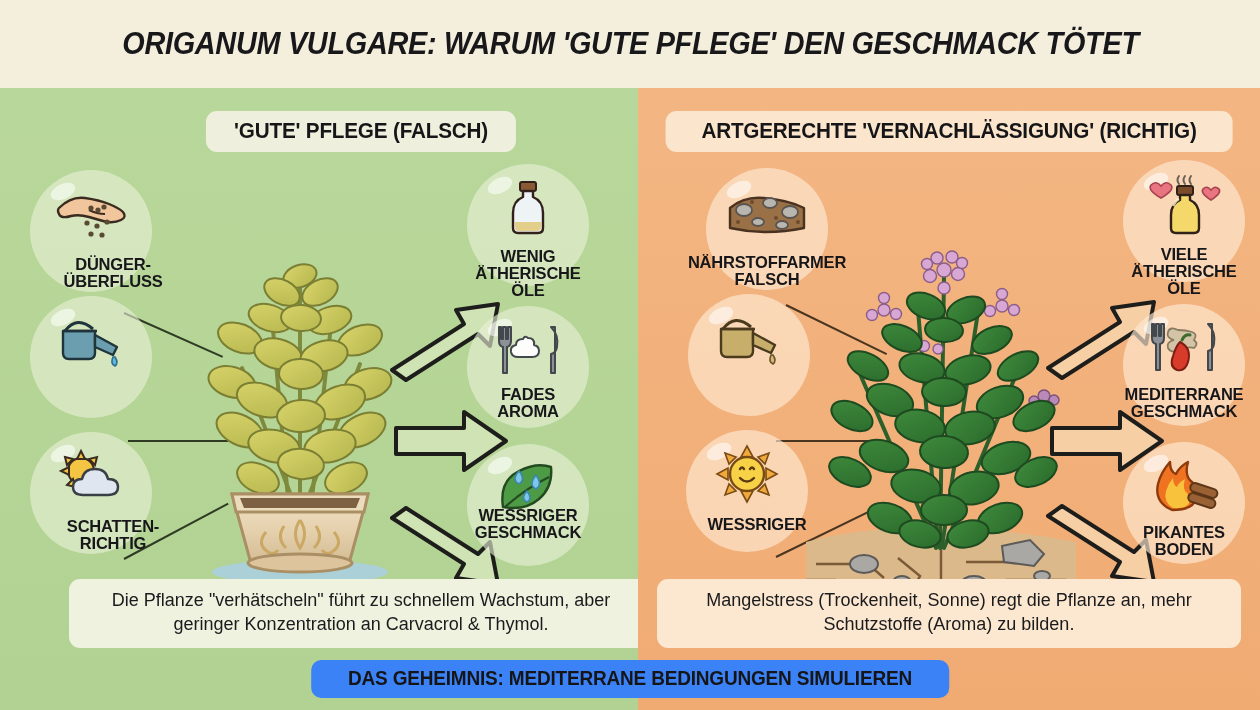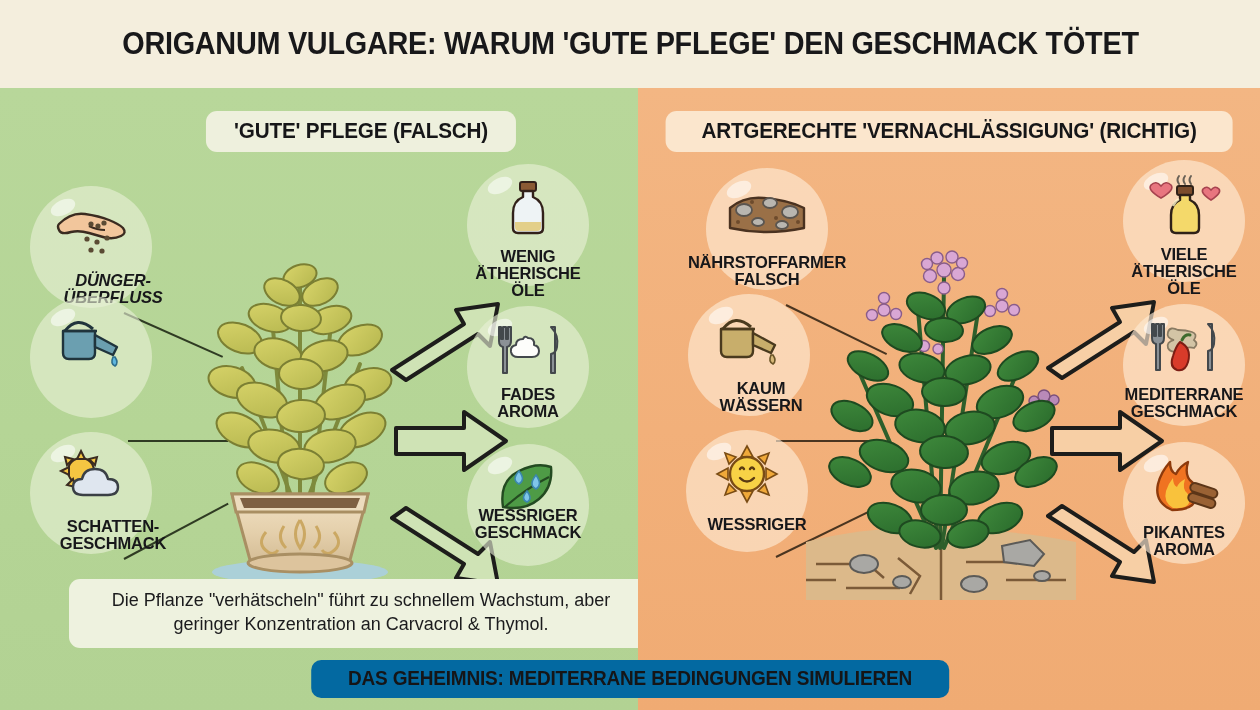--- a/index.html
+++ b/index.html
@@ -9,20 +9,21 @@
     font-family:"Liberation Sans",sans-serif;
     overflow:hidden;
   }
   .canvas{position:relative;width:1260px;height:710px;background:#f4eedd;overflow:hidden;}
 
   
   .title{
     position:absolute;left:0;top:0;width:1260px;height:88px;
     display:flex;align-items:center;justify-content:center;
     background:#f4eedd;
+    font-style:italic;
   }
   .title span{
     font-size:31px;font-weight:bold;letter-spacing:-0.3px;
     color:#18181a;text-align:center;white-space:nowrap;
     transform:scaleX(0.93);
     font-family:"Liberation Sans",sans-serif;
   }
 
   
   .panel{position:absolute;top:88px;height:622px;overflow:hidden;}
@@ -69,21 +70,21 @@
     position:absolute;bottom:62px;left:50%;transform:translateX(-50%);
     width:560px;border-radius:11px;padding:10px 12px 12px;
     text-align:center;font-size:18px;line-height:1.3;color:#1b1b1d;
   }
   .panel-left .caption{background:#eef2df;}
   .panel-right .caption{background:#fce7d0;}
 
   
   .banner{
     position:absolute;left:50%;transform:translateX(-50%);bottom:12px;
-    background:#0369a1;border-radius:10px;padding:7px 22px 8px;white-space:nowrap;z-index:30;
+    background:#3b82f6;border-radius:10px;padding:7px 22px 8px;white-space:nowrap;z-index:30;
   }
   .banner span{
     font-size:20px;font-weight:bold;color:#151517;letter-spacing:-0.2px;
     display:inline-block;transform:scaleX(0.95);
   }
   svg{display:block;overflow:visible;}
 </style>
 </head>
 <body>
 
@@ -177,21 +178,21 @@
       <svg width="118" height="70" viewBox="0 0 118 70">
         <path d="M4 22 L72 22 L72 6 L114 35 L72 64 L72 48 L4 48 Z" fill="#cfe3b5" stroke="#1d1d1b" stroke-width="4" stroke-linejoin="round"></path>
       </svg>
     </div>
     <div class="bigarrow" style="left:386px;top:420px;">
       <svg width="120" height="90" viewBox="0 0 120 90">
         <path d="M6 10 L78 56 L70 70 L112 76 L104 34 L92 46 L20 0 Z" fill="#cfe3b5" stroke="#1d1d1b" stroke-width="4" stroke-linejoin="round"></path>
       </svg>
     </div>
 
-    <div style="position:absolute;left:18px;top:98px;width:190px;height:126px;font-style:italic;">
+    <div style="position:absolute;left:18px;top:82px;width:190px;height:126px;">
       <div class="bubble" style="left:12px;top:0;">
         <div class="gloss"></div>
         <div class="glyph">
           <svg width="76" height="52" viewBox="0 0 76 52">
             <path d="M6 20 q12 -12 26 -10 q14 2 24 6 q10 4 14 8 q4 5 -2 8 q-8 4 -18 1 l-14 -4 q-10 -3 -18 -1 q-10 3 -12 -2 q-2 -4 0 -6 Z" fill="#f2c69c" stroke="#3a2b20" stroke-width="2.4" stroke-linejoin="round"></path>
             <path d="M36 22 q8 4 16 4" fill="none" stroke="#3a2b20" stroke-width="2"></path>
             <g fill="#5a4a33">
                 <circle cx="38" cy="20" r="2.6"></circle>
                 <circle cx="45" cy="22" r="2.6"></circle>
                 <circle cx="51" cy="19" r="2.6"></circle>
@@ -237,21 +238,21 @@
                 <path d="M12 8 l8 2 -6 6 Z"></path>
                 <path d="M44 8 l-2 8 -6 -6 Z"></path>
                 <path d="M14 36 l6 -6 2 8 Z"></path>
             </g>
             <path d="M30 46 q-10 0 -10 -8 q0 -8 9 -8 q2 -10 13 -10 q11 0 13 10 q10 0 10 8 q0 8 -10 8 Z" fill="#dfe6ef" stroke="#3a3f45" stroke-width="2.4" stroke-linejoin="round"></path>
           </svg>
         </div>
       </div>
       <div class="blabel" style="top:86px;">
         <span style="white-space:pre-line">SCHATTEN-
-GESCHMACK</span>
+RICHTIG</span>
       </div>
     </div>
 
     <div style="position:absolute;left:440px;top:76px;width:176px;height:140px;">
       <div class="bubble" style="left:27px;top:0;">
         <div class="gloss"></div>
         <div class="glyph">
           <svg width="46" height="56" viewBox="0 0 46 56">
             <rect x="15" y="2" width="16" height="9" rx="2" fill="#8a5a34" stroke="#32211a" stroke-width="2"></rect>
             <path d="M18 11 h10 v6 q10 4 10 16 v15 q0 5 -5 5 H13 q-5 0 -5 -5 V33 q0 -12 10 -16 Z" fill="#eef3f5" stroke="#32211a" stroke-width="2.4" stroke-linejoin="round"></path>
@@ -483,24 +484,20 @@
         <div class="glyph">
           <svg width="76" height="54" viewBox="0 0 76 54">
             <path d="M10 18 h32 v22 q0 6 -6 6 H16 q-6 0 -6 -6 Z" fill="#c8ae6b" stroke="#4a3a1e" stroke-width="2.4" stroke-linejoin="round"></path>
             <path d="M42 22 L64 34 L60 42 L42 34 Z" fill="#c8ae6b" stroke="#4a3a1e" stroke-width="2.4" stroke-linejoin="round"></path>
             <path d="M12 18 q12 -16 28 -2" fill="none" stroke="#4a3a1e" stroke-width="3"></path>
             <path d="M10 18 h34" stroke="#4a3a1e" stroke-width="2.4" fill="none"></path>
             <path d="M62 44 q4 6 0 9 q-5 -2 -2 -9 Z" fill="#d7b878" stroke="#6a5528" stroke-width="1.6"></path>
           </svg>
         </div>
       </div>
-      <div class="blabel" style="top:86px;">
-        <span style="white-space:pre-line">KAUM
-WÄSSERN</span>
-      </div>
     </div>
 
     <div style="position:absolute;left:24px;top:342px;width:190px;height:126px;">
       <div class="bubble" style="left:24px;top:0;">
         <div class="gloss"></div>
         <div class="glyph">
           <svg width="62" height="58" viewBox="0 0 62 58">
             <g fill="#f0a93a" stroke="#7a4c14" stroke-width="1.6">
               <path d="M31 1 l6 11 -12 0 Z"></path>
                 <path d="M31 57 l-6 -11 12 0 Z"></path>
@@ -582,23 +579,26 @@
             <path d="M27 50 q-10 -6 -7 -17 q2 -7 7 -13 q0 7 4 9 q2 -5 8 -8 q-3 10 2 14 q4 4 2 10 q-2 6 -16 5 Z" fill="#f9c23c" stroke="none"></path>
             <g fill="#9a6234" stroke="#5c3618" stroke-width="2">
               <rect x="44" y="28" width="28" height="9" rx="4.5" transform="rotate(18 58 32)"></rect>
               <rect x="42" y="38" width="28" height="9" rx="4.5" transform="rotate(18 56 42)"></rect>
             </g>
           </svg>
         </div>
       </div>
       <div class="blabel" style="top:82px;">
         <span style="white-space:pre-line">PIKANTES
-AROMA</span>
-      </div>
-    </div>
-
+BODEN</span>
+      </div>
+    </div>
+
+    <div class="caption">
+      <span>Mangelstress (Trockenheit, Sonne) regt die Pflanze an, mehr Schutzstoffe (Aroma) zu bilden.</span>
+    </div>
   </div>
 
   <div class="banner">
     <span>DAS GEHEIMNIS: MEDITERRANE BEDINGUNGEN SIMULIEREN</span>
   </div>
 
 </div>
 
 </body></html>

